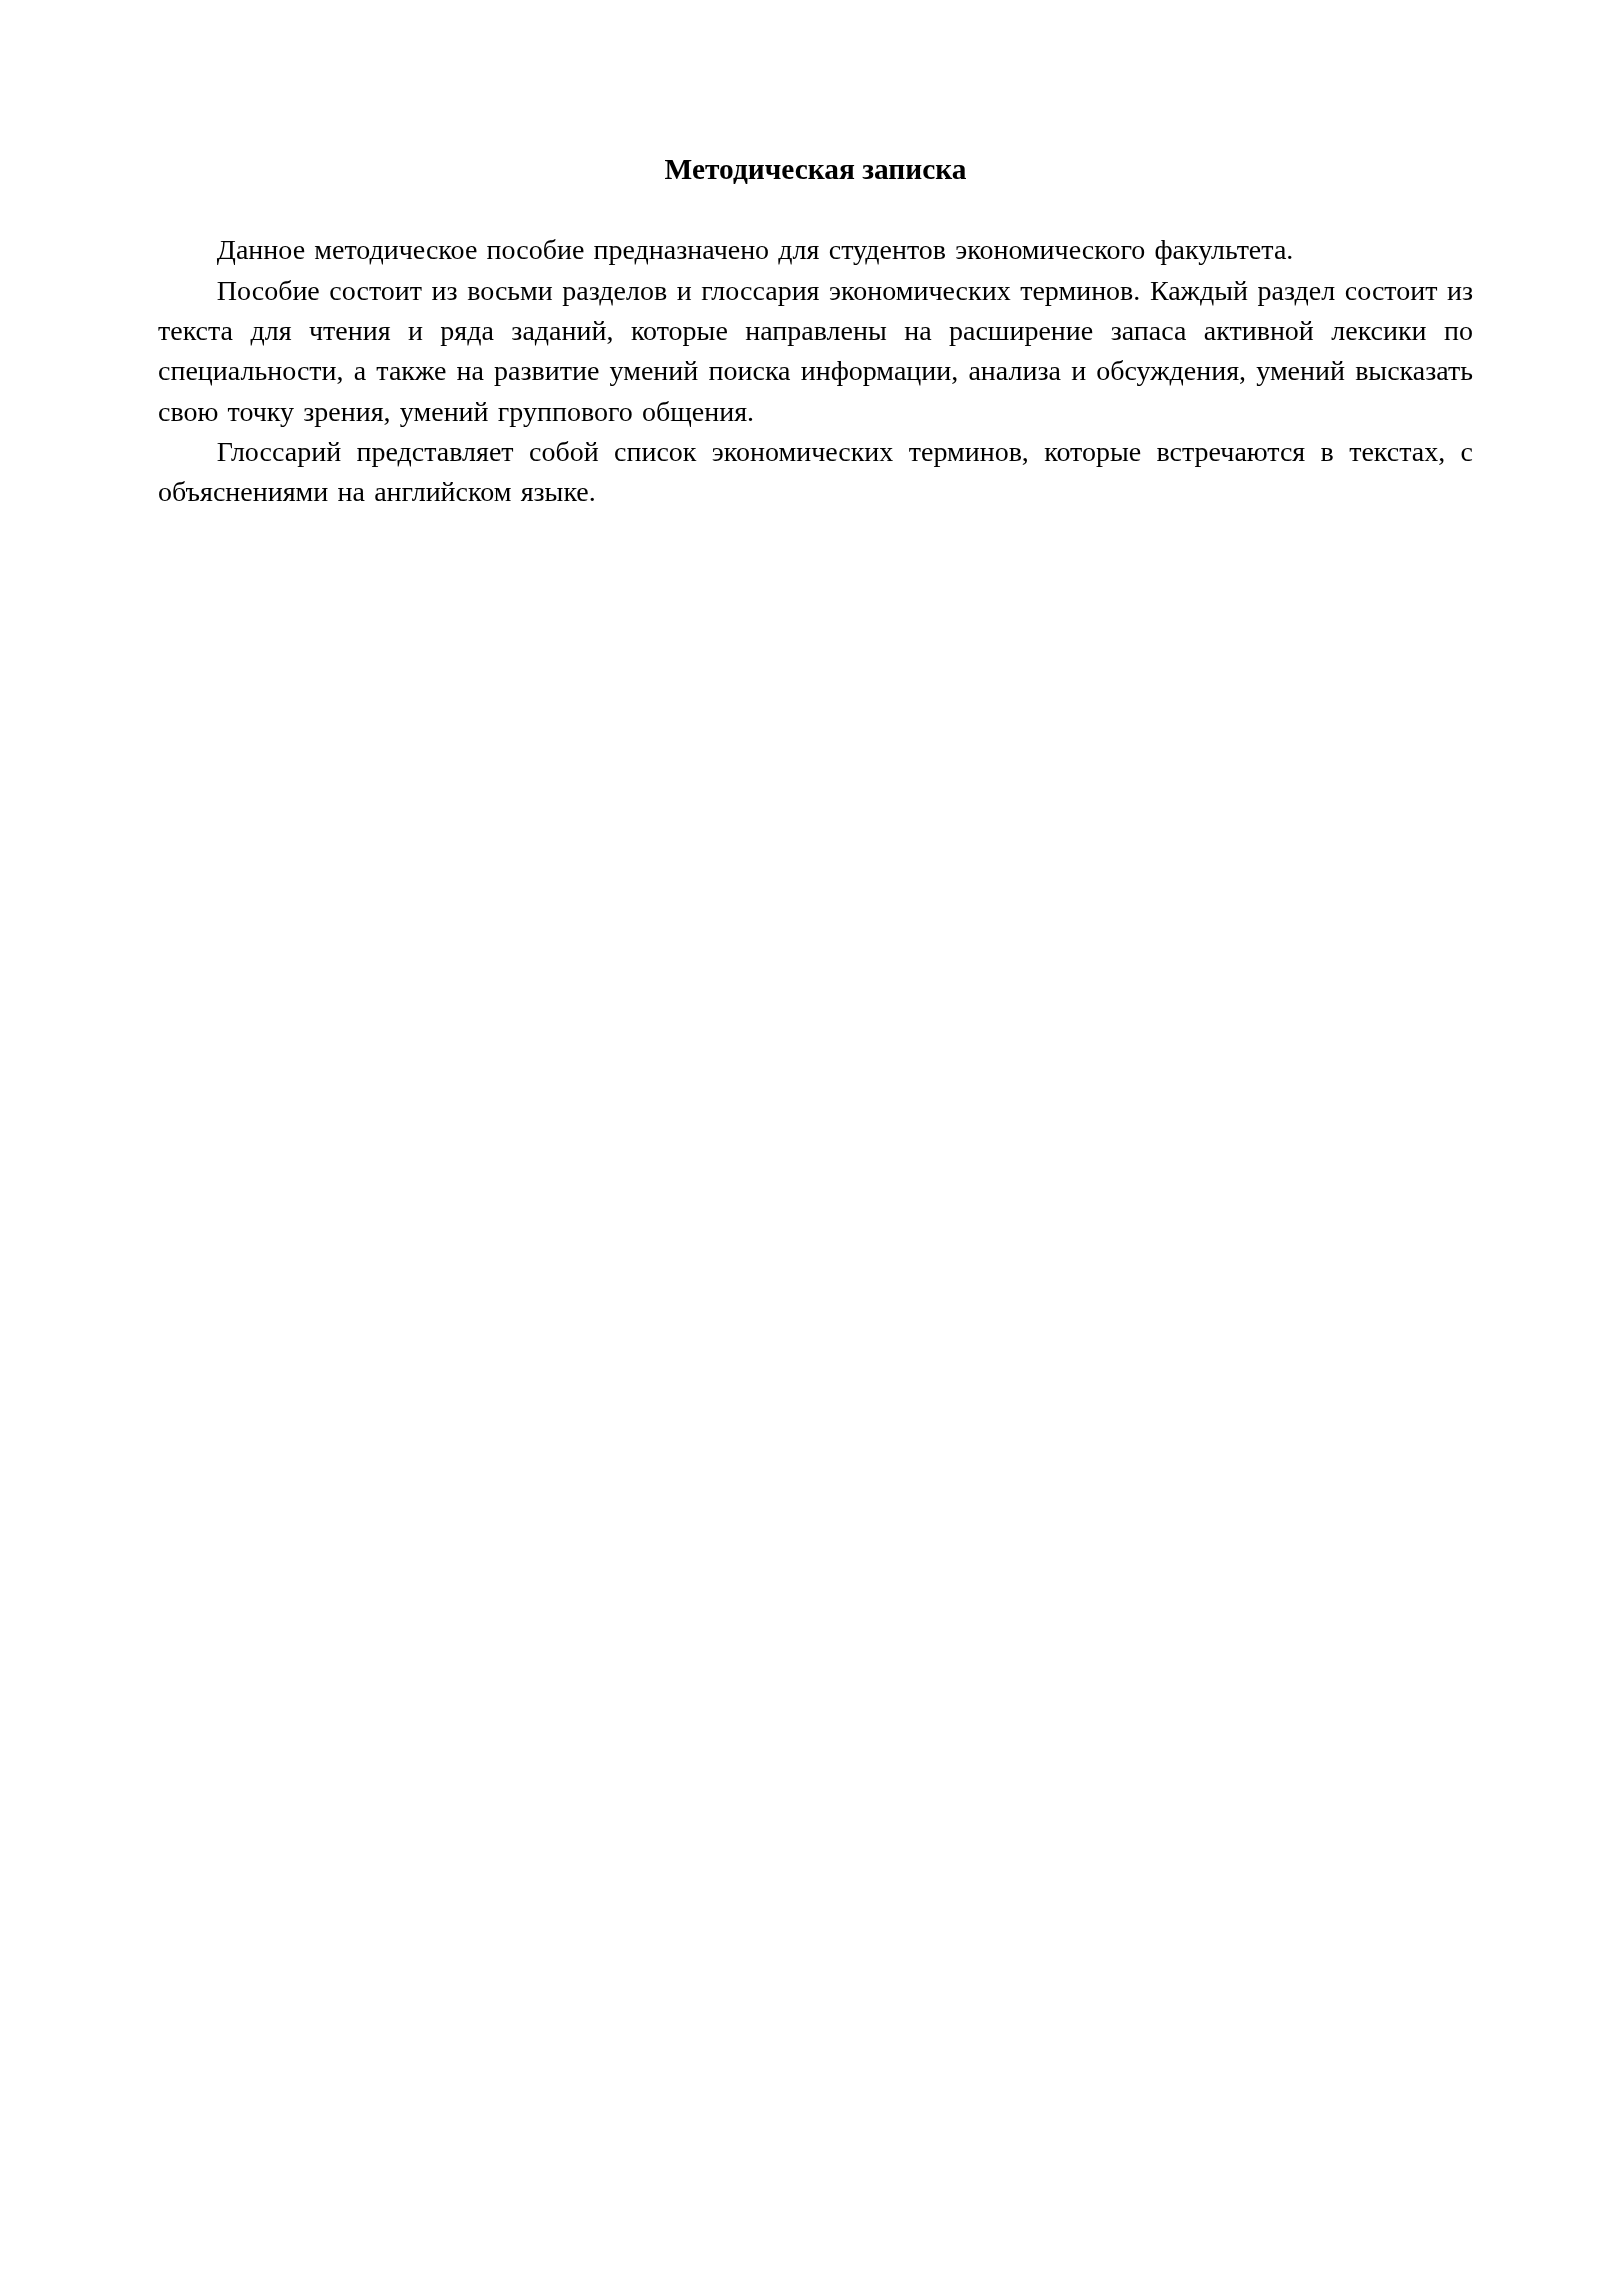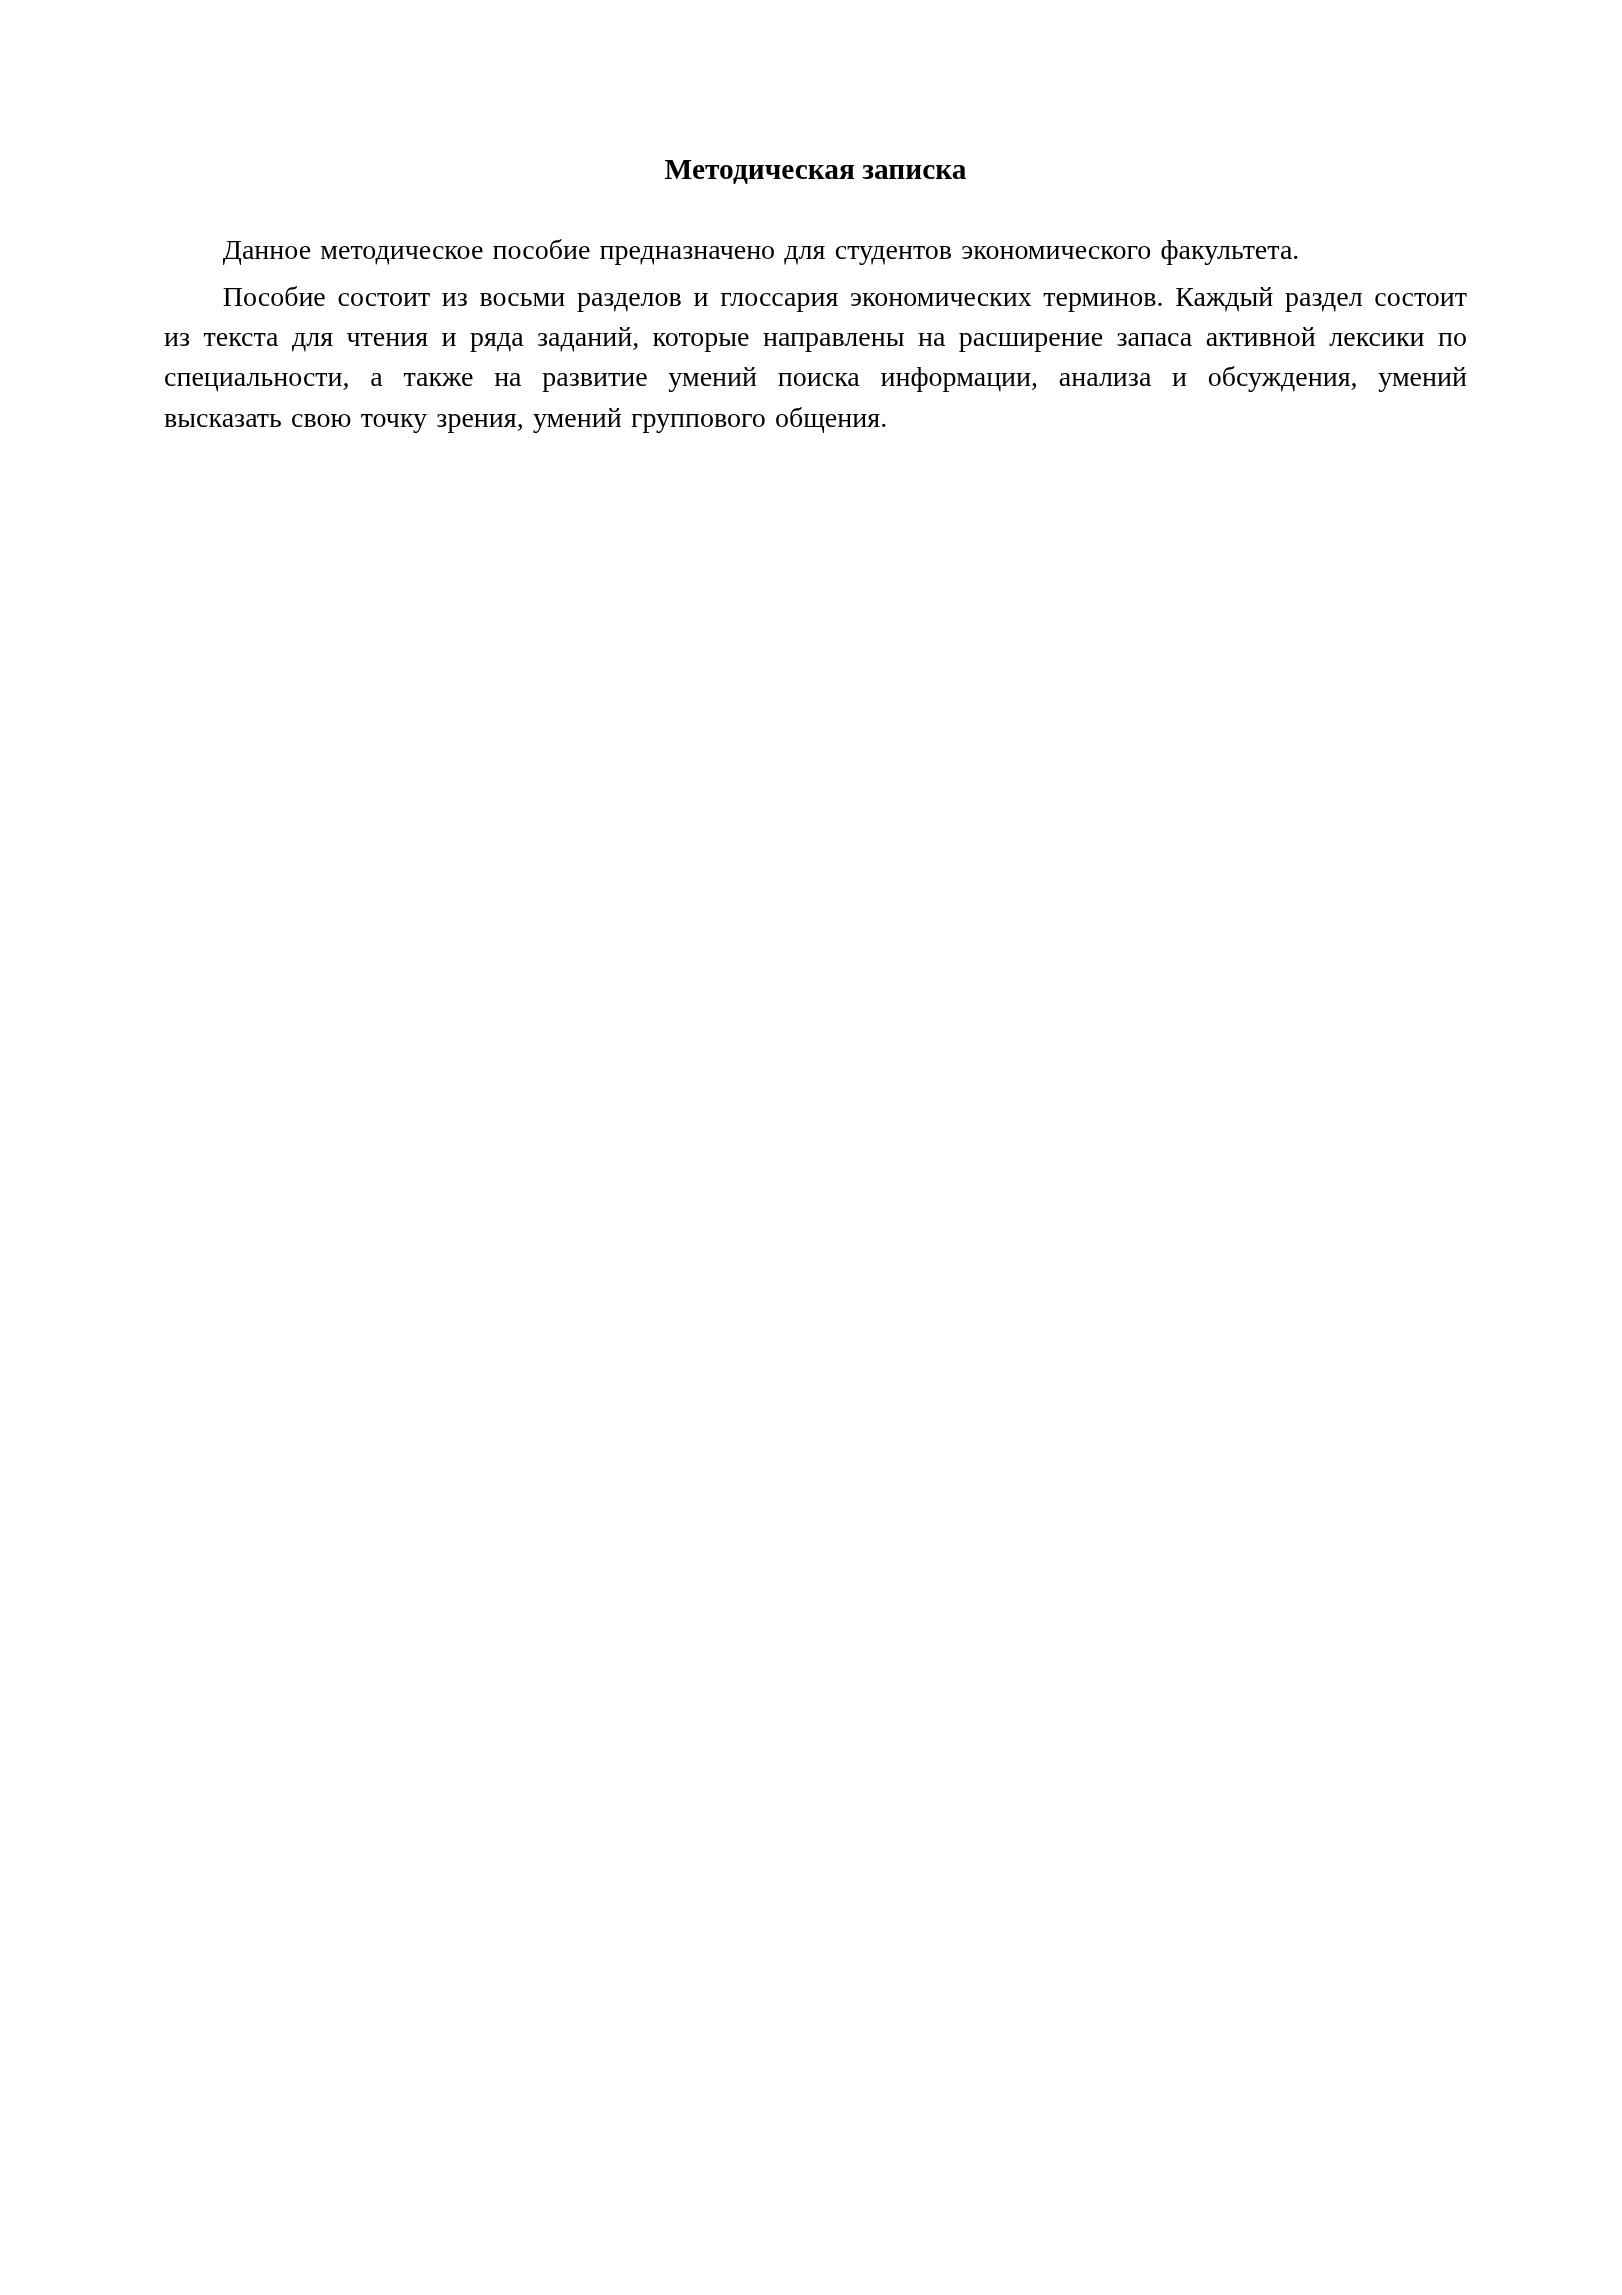--- a/index.html
+++ b/index.html
@@ -18,32 +18,33 @@
     color: #000000;
   }
   .doc-title {
     margin: 0 0 43px 0;
     text-align: center;
     font-size: 29.4px;
     font-weight: bold;
     line-height: 1.2;
   }
   .doc-body p {
-    margin: 6px;
+    margin: 0;
     font-size: 28px;
     line-height: 1.44;
     text-align: justify;
     text-indent: 2.1em;
     word-spacing: 0.08em;
   }
 </style>
 </head>
 <body>
 
 <div class="page">
   <h1 class="doc-title">Методическая записка</h1>
 
   <div class="doc-body">
     <p>Данное методическое пособие предназначено для студентов экономического факультета.</p>
     <p>Пособие состоит из восьми разделов и глоссария экономических терминов. Каждый раздел состоит из текста для чтения и ряда заданий, которые направлены на расширение запаса активной лексики по специальности, а также на развитие умений поиска информации, анализа и обсуждения, умений высказать свою точку зрения, умений группового общения.</p>
+    <p>Глоссарий представляет собой список экономических терминов, которые встречаются в текстах, с объяснениями на английском языке.</p>
   </div>
 </div>
 
 
 </body></html>

